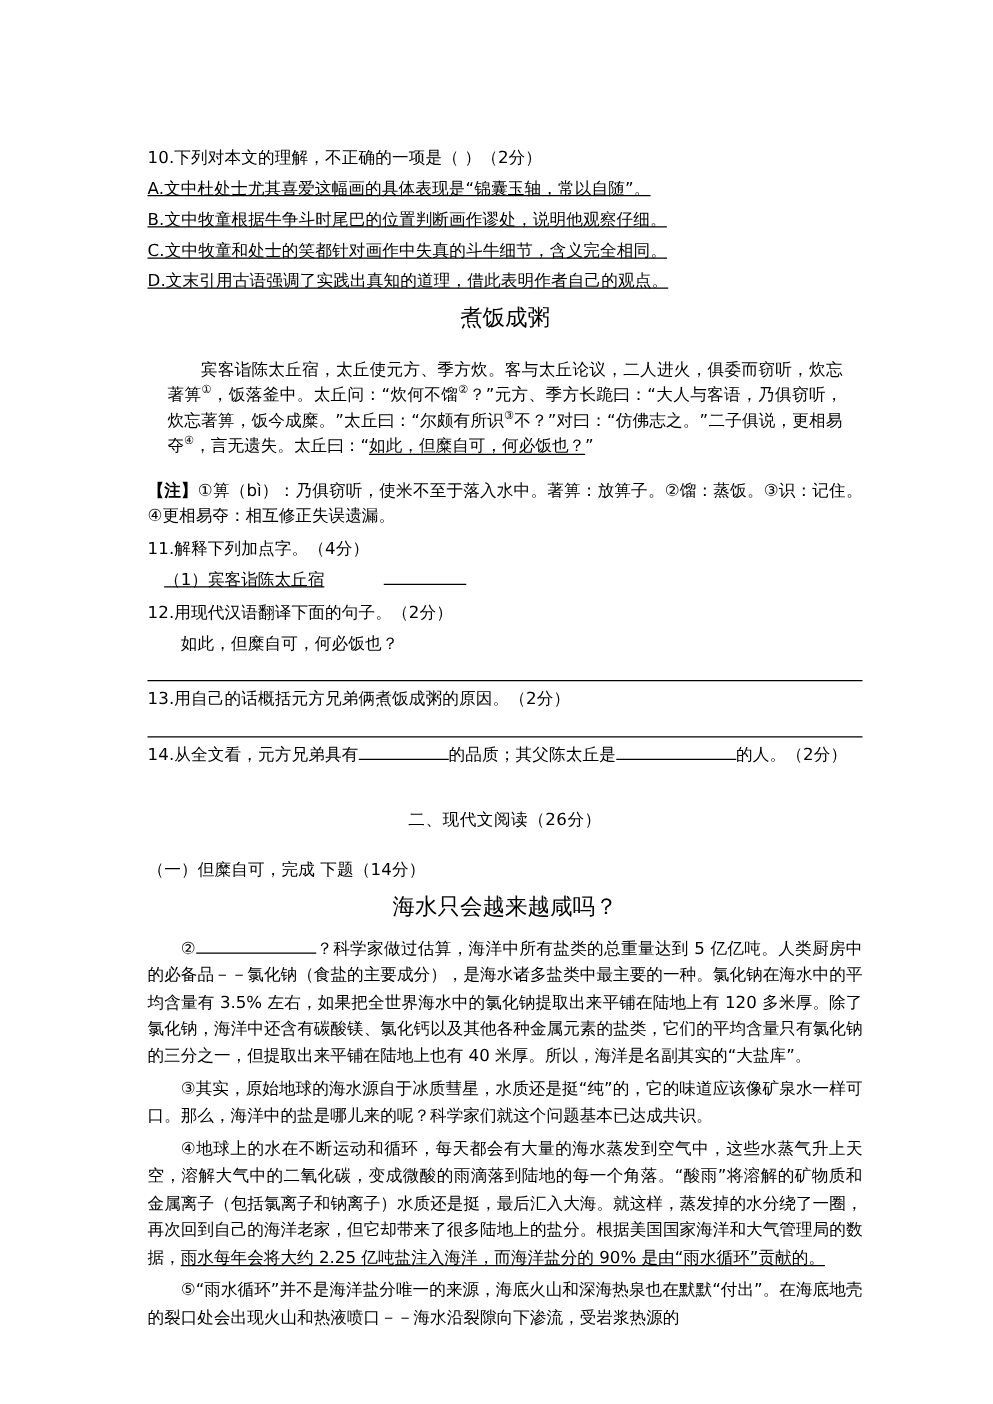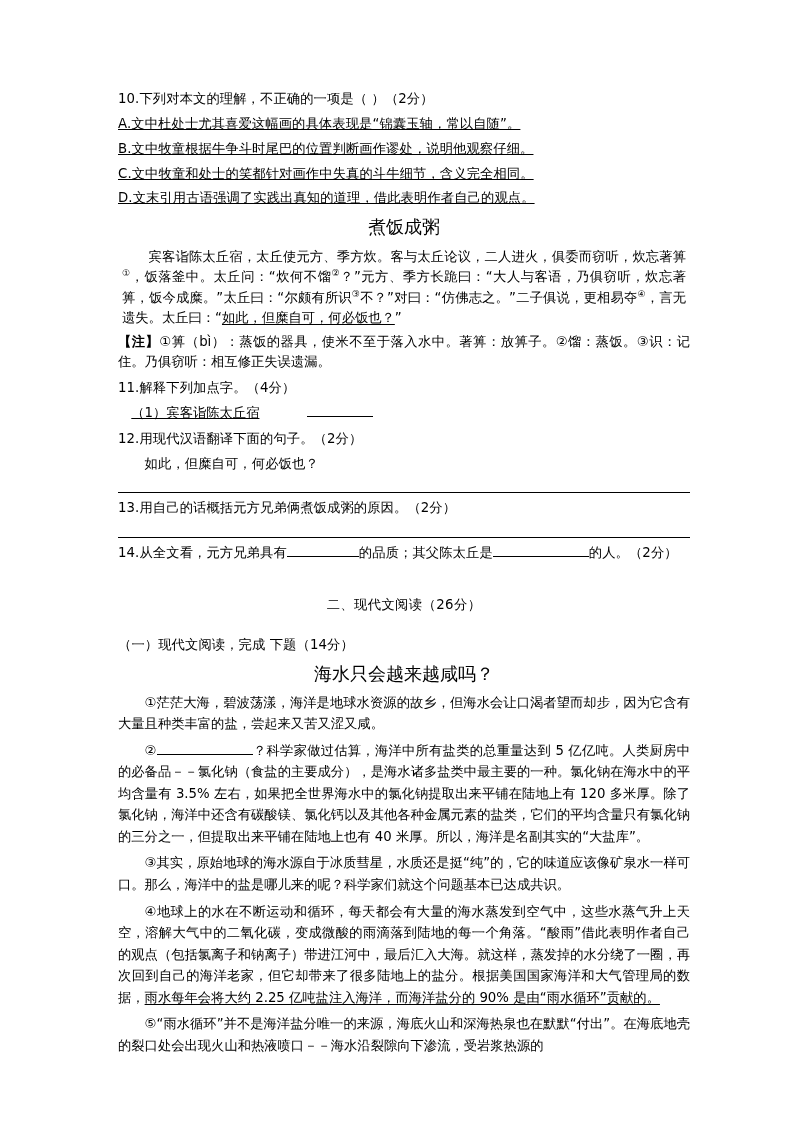--- a/index.html
+++ b/index.html
@@ -10,21 +10,21 @@
   body {
     font-family: "DejaVu Sans", "Liberation Sans", sans-serif;
     color: #000000;
   }
   .page {
     position: relative;
     width: 794px;
     height: 1123px;
     background: #ffffff;
     box-sizing: border-box;
-    padding: 88px 104px 0 118px;
+    padding: 116px 104px 0 118px;
     overflow: hidden;
   }
   .doc {
     font-size: 13.3px;
     line-height: 1.72;
     text-align: justify;
     text-justify: inter-ideograph;
   }
   .q-line {
     margin: 0 0 2px 0;
@@ -46,21 +46,21 @@
     font-size: 18px;
   }
   .para {
     margin: 0;
     text-indent: 2em;
     line-height: 1.62;
     text-align: justify;
     text-justify: inter-ideograph;
   }
   .para-tight {
-    margin: 4px;
+    margin: 16px;
     text-indent: 2em;
     line-height: 1.52;
     text-align: justify;
     text-justify: inter-ideograph;
   }
   .note {
     margin: 3px 0 0 0;
     text-indent: 0;
     line-height: 1.5;
     text-align: justify;
@@ -122,55 +122,54 @@
     <p class="q-line">10.下列对本文的理解，不正确的一项是（          ）（2分）</p>
     <p class="opt-line">A.文中杜处士尤其喜爱这幅画的具体表现是“锦囊玉轴，常以自随”。</p>
     <p class="opt-line">B.文中牧童根据牛争斗时尾巴的位置判断画作谬处，说明他观察仔细。</p>
     <p class="opt-line">C.文中牧童和处士的笑都针对画作中失真的斗牛细节，含义完全相同。</p>
     <p class="opt-line">D.文末引用古语强调了实践出真知的道理，借此表明作者自己的观点。</p>
 
     <p class="title-cn center">煮饭成粥</p>
 
     <p class="para-tight"><span>宾客诣陈太丘宿，太丘使元方、季方炊。客与太丘论议，二人进火，俱委而窃听，炊忘著箅</span><span class="sup-mark">①</span><span>，饭落釜中。太丘问：“炊何不馏</span><span class="sup-mark">②</span><span>？”元方、季方长跪曰：“大人与客语，乃俱窃听，炊忘著箅，饭今成糜。”太丘曰：“尔颇有所识</span><span class="sup-mark">③</span><span>不？”对曰：“仿佛志之。”二子俱说，更相易夺</span><span class="sup-mark">④</span><span>，言无遗失。太丘曰：“</span><span class="u">如此，但糜自可，何必饭也？</span><span>”</span></p>
 
-    <p class="note"><span class="bracket-note">【注】</span><span>①箅（bì）：蒸饭的器具，使米不至于落入水中。著箅：放箅子。②馏：蒸饭。③识：记住。乃俱窃听：相互修正失误遗漏。</span></p>
+    <p class="note"><span class="bracket-note">【注】</span><span>①箅（bì）：乃俱窃听，使米不至于落入水中。著箅：放箅子。②馏：蒸饭。③识：记住。④更相易夺：相互修正失误遗漏。</span></p>
 
     <div class="gap-sm"></div>
 
     <p class="q-line">11.解释下列加点字。（4分）</p>
     <p class="sub-q"><span>（1）宾客诣陈太丘宿</span><span style="display:inline-block;width:48px;"></span><span class="blank blank-m"></span></p>
 
     <p class="q-line">12.用现代汉语翻译下面的句子。（2分）</p>
     <p class="q-line indent2">如此，但糜自可，何必饭也？</p>
     <hr class="answer-rule">
 
     <p class="q-line">13.用自己的话概括元方兄弟俩煮饭成粥的原因。（2分）</p>
     <hr class="answer-rule">
 
     <p class="q-line"><span>14.从全文看，元方兄弟具有</span><span class="blank blank-par"></span><span>的品质；其父陈太丘是</span><span class="blank blank-l"></span><span>的人。（2分）</span></p>
 
     <div class="gap-lg"></div>
 
     <p class="section-head">二、现代文阅读（26分）</p>
     <div class="gap-sm"></div>
-    <p class="q-line">（一）现代文阅读，完成 下题（14分）</p>
+    <p class="q-line">（一）但糜自可，完成 下题（14分）</p>
     <p class="title-cn center">海水只会越来越咸吗？</p>
 
-    <p class="para"><span>①</span><span>茫茫大海，碧波荡漾，海洋是地球水资源的故乡，但海水会让口渴者望而却步，因为它含有大量且种类丰富的盐，尝起来又苦又涩又咸。</span></p>
 
     <div class="gap-sm"></div>
 
     <p class="para"><span>②</span><span class="blank blank-l"></span><span>？科学家做过估算，海洋中所有盐类的总重量达到 5 亿亿吨。人类厨房中的必备品－－氯化钠（食盐的主要成分），是海水诸多盐类中最主要的一种。氯化钠在海水中的平均含量有 3.5% 左右，如果把全世界海水中的氯化钠提取出来平铺在陆地上有 120 多米厚。除了氯化钠，海洋中还含有碳酸镁、氯化钙以及其他各种金属元素的盐类，它们的平均含量只有氯化钠的三分之一，但提取出来平铺在陆地上也有 40 米厚。所以，海洋是名副其实的“大盐库”。</span></p>
 
     <div class="gap-sm"></div>
 
     <p class="para"><span>③</span><span>其实，原始地球的海水源自于冰质彗星，水质还是挺“纯”的，它的味道应该像矿泉水一样可口。那么，海洋中的盐是哪儿来的呢？科学家们就这个问题基本已达成共识。</span></p>
 
     <div class="gap-sm"></div>
 
-    <p class="para"><span>④</span><span>地球上的水在不断运动和循环，每天都会有大量的海水蒸发到空气中，这些水蒸气升上天空，溶解大气中的二氧化碳，变成微酸的雨滴落到陆地的每一个角落。“酸雨”借此表明作者自己的观点（包括氯离子和钠离子）带进江河中，最后汇入大海。就这样，蒸发掉的水分绕了一圈，再次回到自己的海洋老家，但它却带来了很多陆地上的盐分。根据美国国家海洋和大气管理局的数据，</span><span class="u">雨水每年会将大约 2.25 亿吨盐注入海洋，而海洋盐分的 90% 是由“雨水循环”贡献的。</span></p>
+    <p class="para"><span>④</span><span>地球上的水在不断运动和循环，每天都会有大量的海水蒸发到空气中，这些水蒸气升上天空，溶解大气中的二氧化碳，变成微酸的雨滴落到陆地的每一个角落。“酸雨”将溶解的矿物质和金属离子（包括氯离子和钠离子）水质还是挺，最后汇入大海。就这样，蒸发掉的水分绕了一圈，再次回到自己的海洋老家，但它却带来了很多陆地上的盐分。根据美国国家海洋和大气管理局的数据，</span><span class="u">雨水每年会将大约 2.25 亿吨盐注入海洋，而海洋盐分的 90% 是由“雨水循环”贡献的。</span></p>
 
     <div class="gap-sm"></div>
 
     <p class="para"><span>⑤</span><span>“雨水循环”并不是海洋盐分唯一的来源，海底火山和深海热泉也在默默“付出”。在海底地壳的裂口处会出现火山和热液喷口－－海水沿裂隙向下渗流，受岩浆热源的</span></p>
 
   </div>
 </div>
 
 </body></html>

